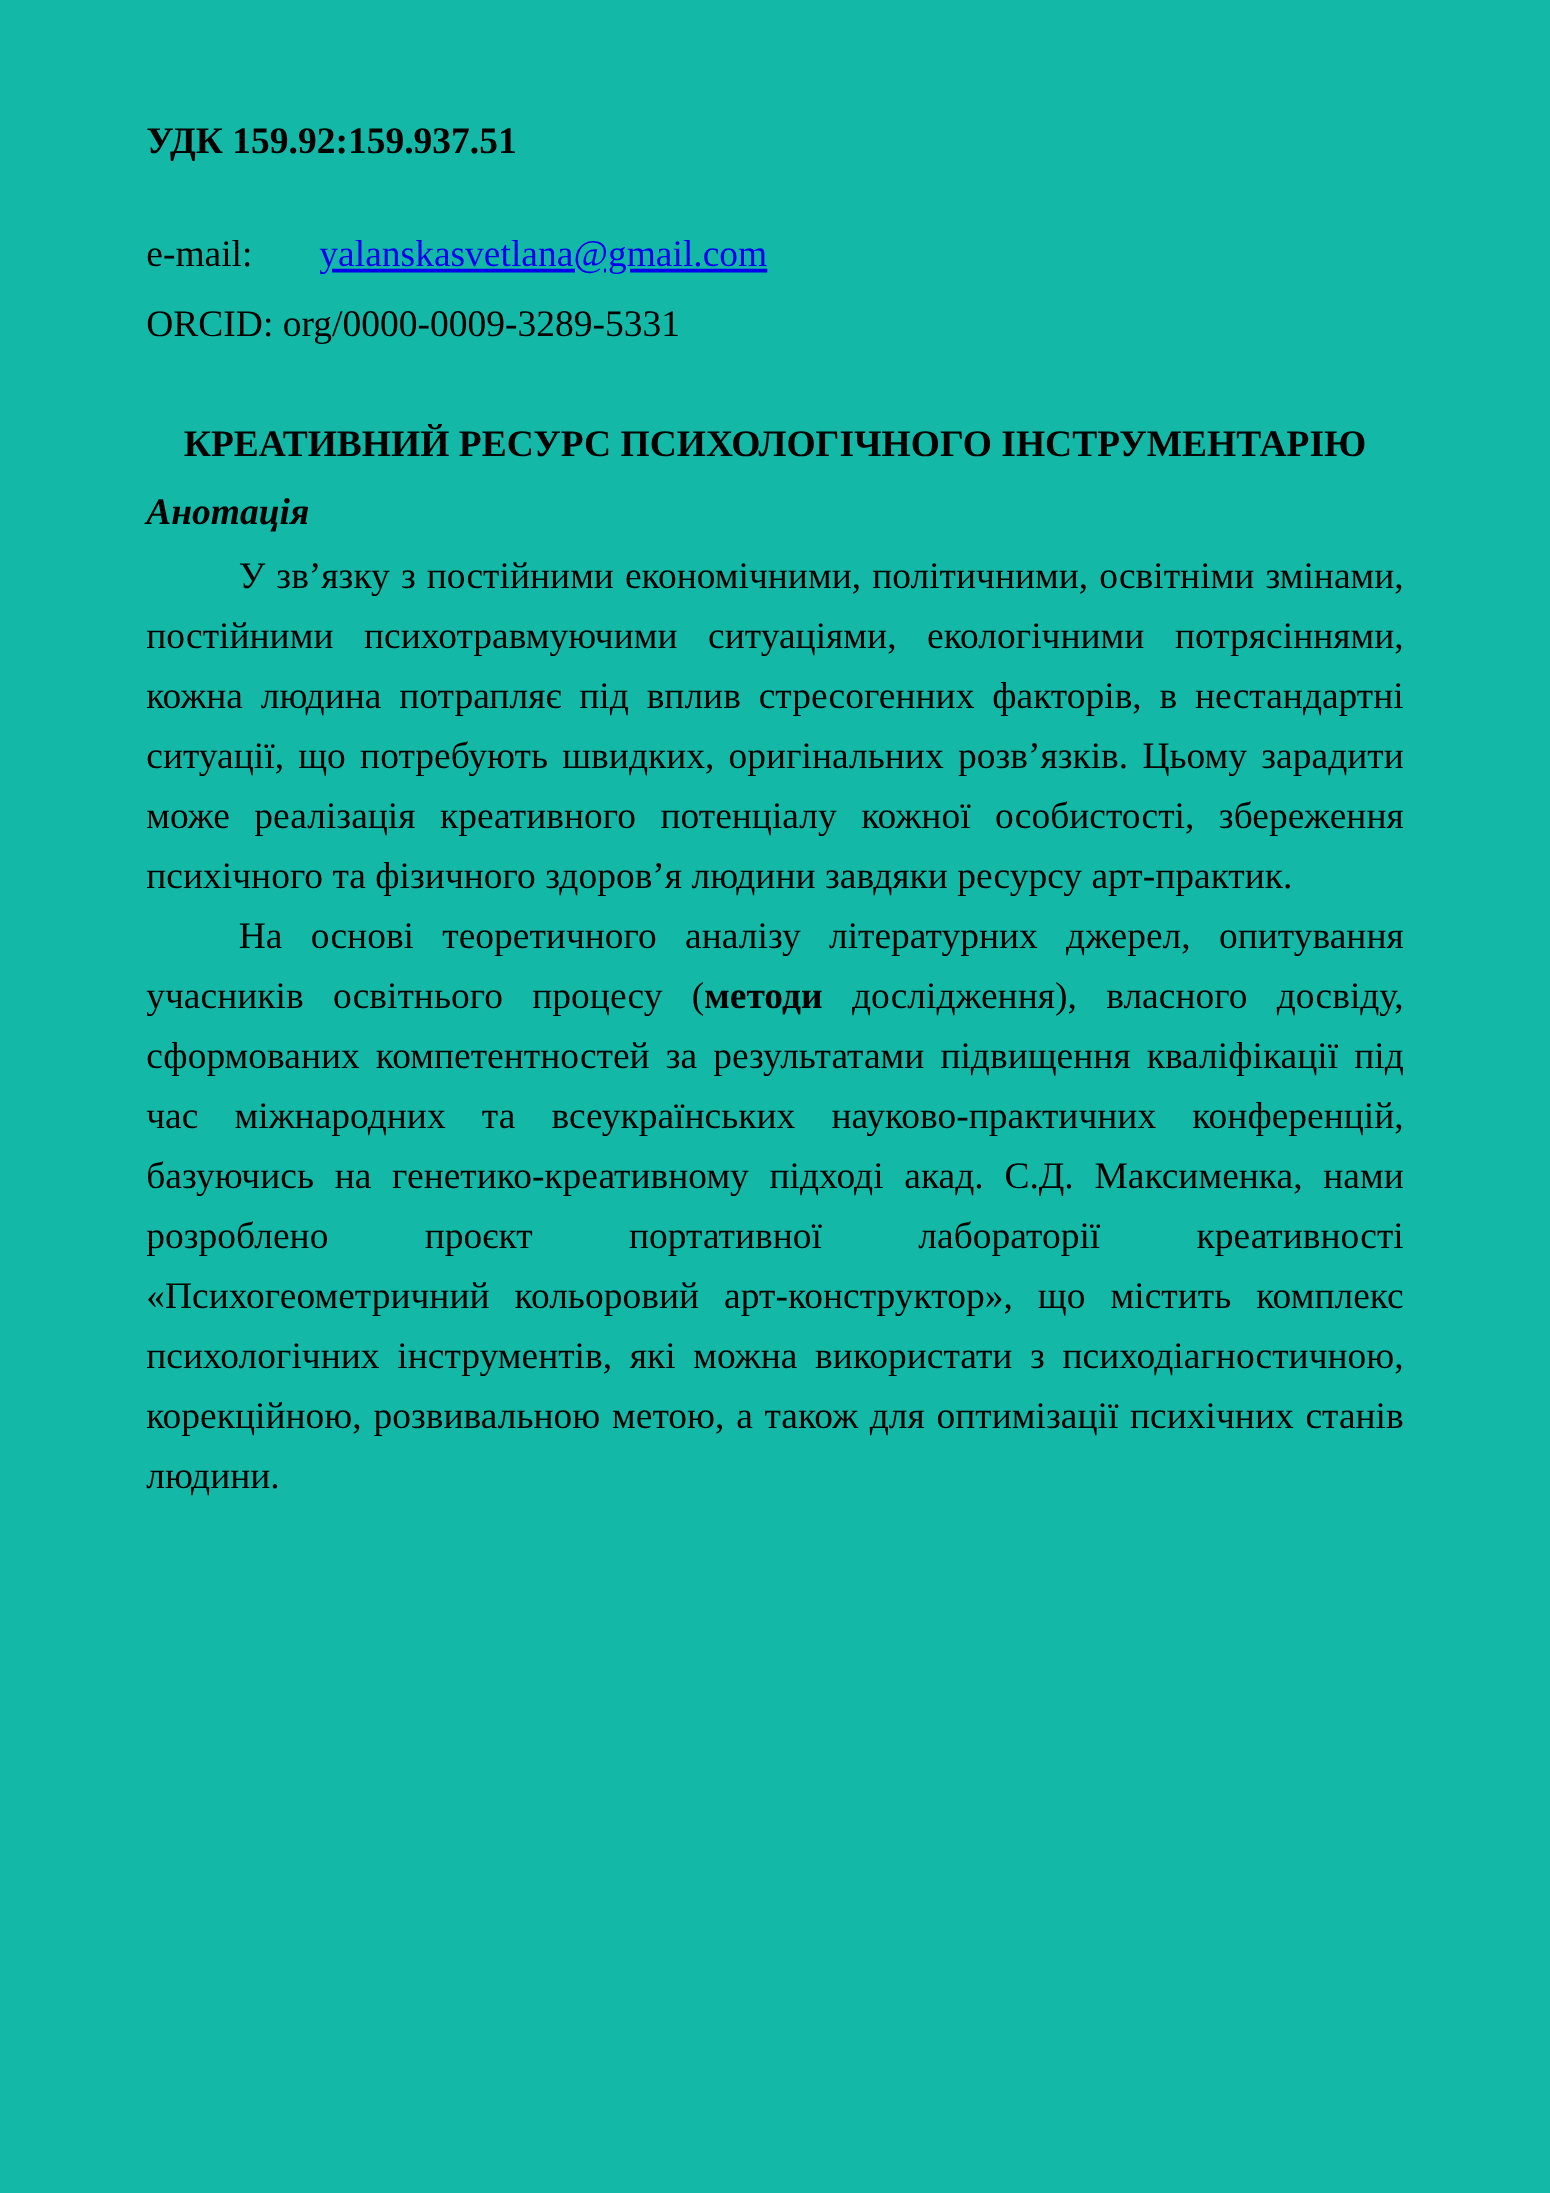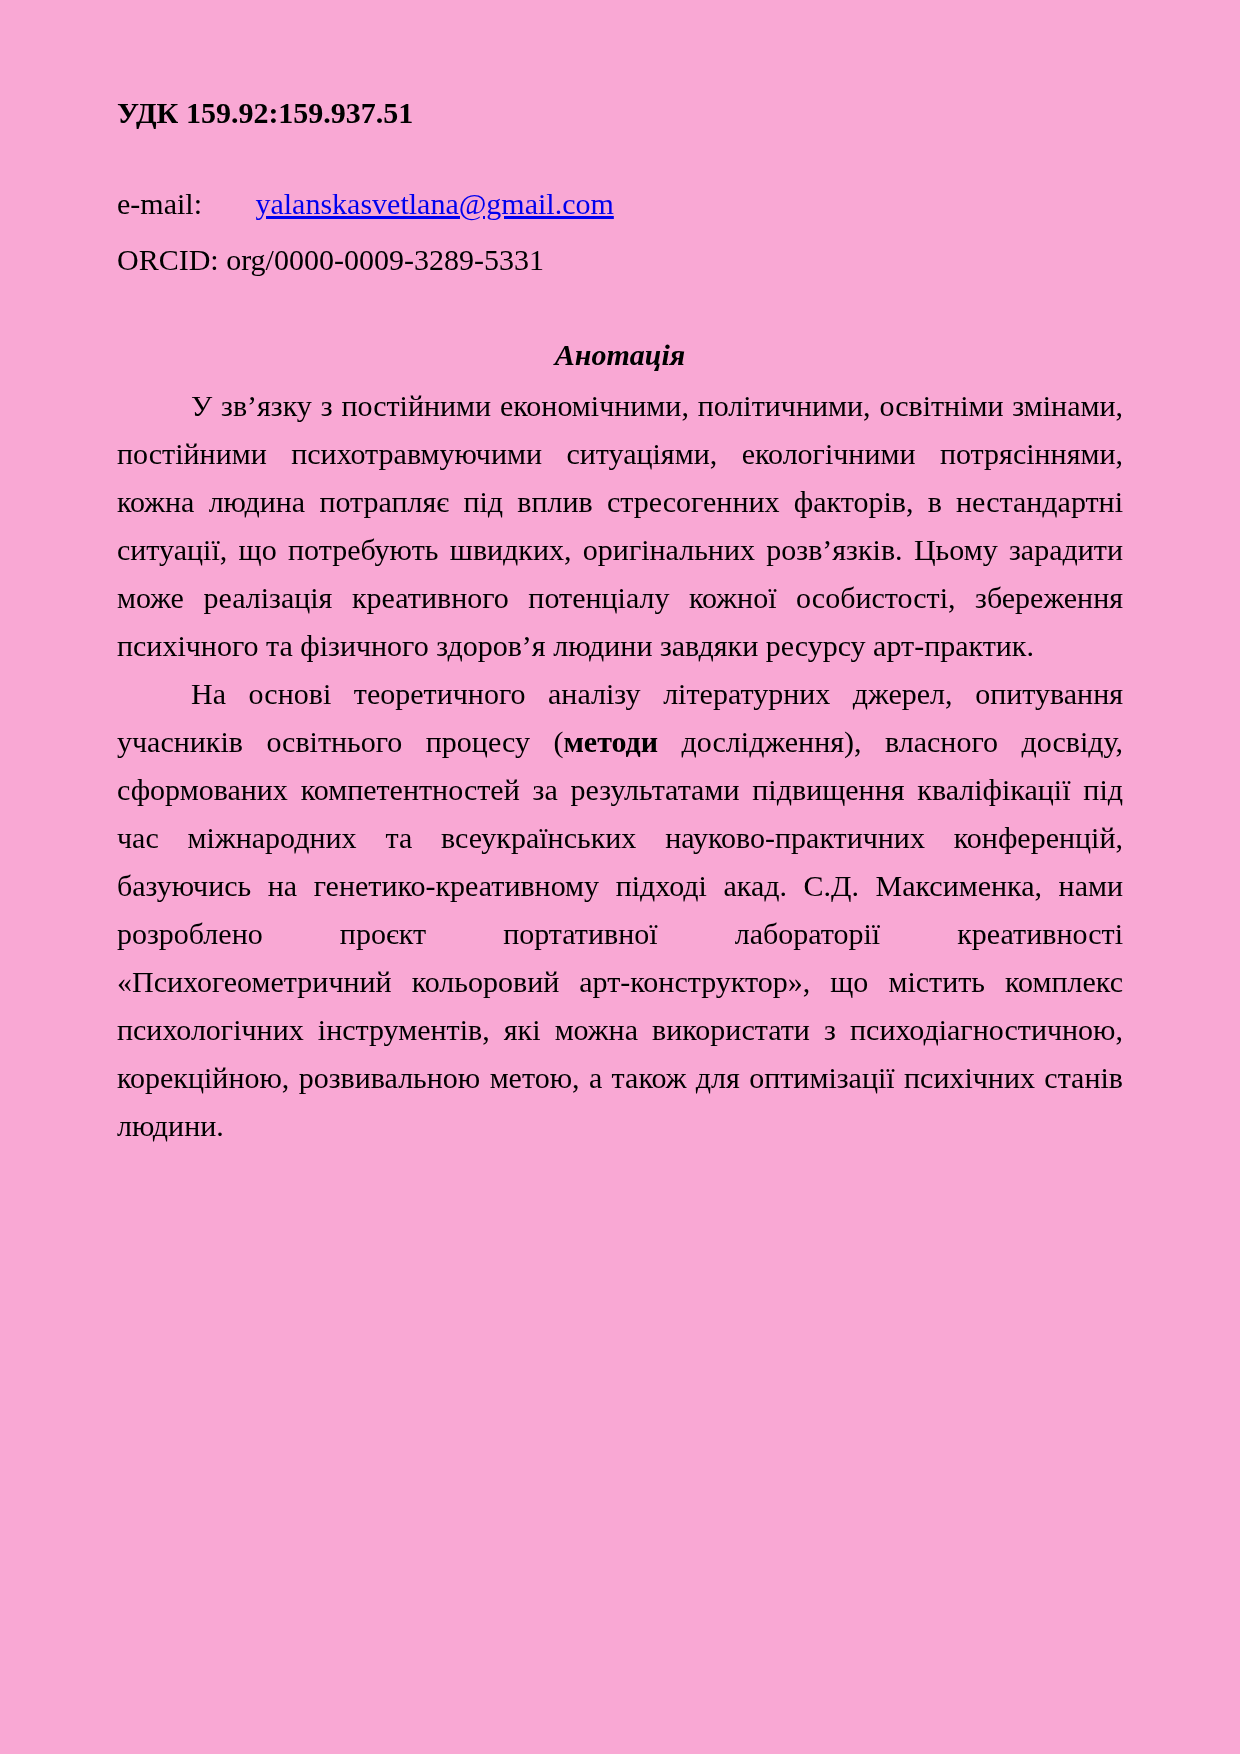--- a/index.html
+++ b/index.html
@@ -5,21 +5,21 @@
   html, body {
     margin: 0;
     padding: 0;
     background: #ffffff;
   }
   .page {
     position: relative;
     width: 1240px;
     height: 1754px;
     margin: 0 auto;
-    background: #f9a8d4;
+    background: #14b8a6;
     box-sizing: border-box;
     padding: 85px 117px 0 117px;
     font-family: "Liberation Serif", "DejaVu Serif", serif;
     color: #000000;
     font-size: 30px;
   }
   .udc {
     margin: 0 0 35px 0;
     font-weight: bold;
     line-height: 56px;
@@ -41,21 +41,21 @@
   }
   .title-line {
     margin: 0;
     text-align: center;
     font-weight: bold;
     line-height: 55px;
     white-space: nowrap;
   }
   .abstract-heading {
     margin: 0;
-    text-align: center;
+    text-align: left;
     font-weight: bold;
     font-style: italic;
     line-height: 54px;
   }
   .para {
     margin: 0;
     text-align: justify;
     text-indent: 74px;
     line-height: 48px;
   }
@@ -70,20 +70,21 @@
   <div class="contact-block">
 
     <p><span>e-mail: </span><a class="email-link" href="#">yalanskasvetlana@gmail.com</a></p>
 
     <p>ORCID: org/0000-0009-3289-5331</p>
   </div>
 
   <div class="title-gap"></div>
 
   <div>
+    <p class="title-line">КРЕАТИВНИЙ РЕСУРС ПСИХОЛОГІЧНОГО ІНСТРУМЕНТАРІЮ</p>
   </div>
 
   <p class="abstract-heading">Анотація</p>
 
   <p class="para">У зв’язку з постійними економічними, політичними, освітніми змінами, постійними психотравмуючими ситуаціями, екологічними потрясіннями, кожна людина потрапляє під вплив стресогенних факторів, в нестандартні ситуації, що потребують швидких, оригінальних розв’язків. Цьому зарадити може реалізація креативного потенціалу кожної особистості, збереження психічного та фізичного здоров’я людини завдяки ресурсу арт-практик.</p>
 
 
   <p class="para"><span>На основі теоретичного аналізу літературних джерел, опитування учасників освітнього процесу (</span><b>методи</b><span> дослідження), власного досвіду, сформованих компетентностей за результатами підвищення кваліфікації під час міжнародних та всеукраїнських науково-практичних конференцій, базуючись на генетико-креативному підході акад. С.Д. Максименка, нами розроблено проєкт портативної лабораторії креативності «Психогеометричний кольоровий арт-конструктор», що містить комплекс психологічних інструментів, які можна використати з психодіагностичною, корекційною, розвивальною метою, а також для оптимізації психічних станів людини.</span></p>
 
 </div>

